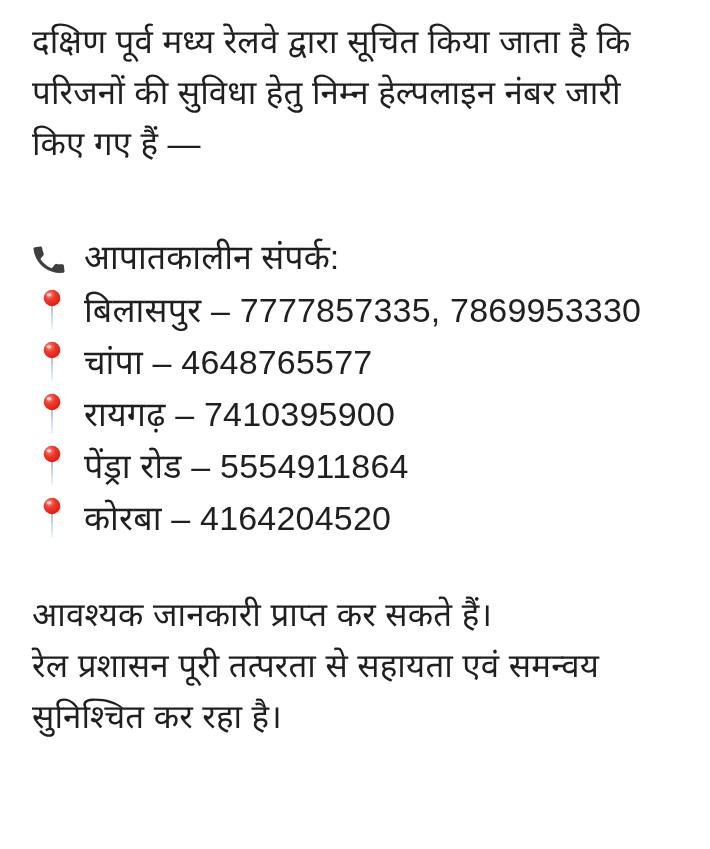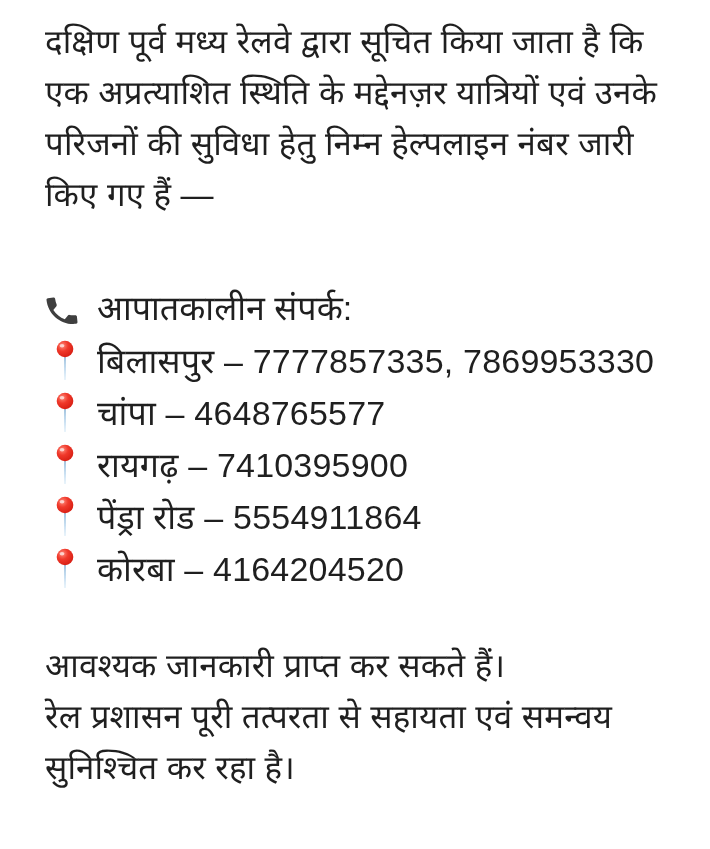--- a/index.html
+++ b/index.html
@@ -5,21 +5,21 @@
   * { margin: 0; padding: 0; box-sizing: border-box; }
   html, body { width: 710px; height: 849px; overflow: hidden; }
   body {
     background: #ffffff;
     font-family: "Liberation Sans", sans-serif;
     color: #1f1f1f;
   }
   .doc {
     width: 710px;
     height: 750px;
-    padding: 16px 30px 0 45px;
+    padding: 16px 30px 0 32px;
   }
   .para { font-size: 33px; line-height: 51px; letter-spacing: 0.2px; }
   .para .line { white-space: nowrap; }
 
   .emergency-heading {
     margin-top: 58px;
     margin-left: -2px;
     display: flex;
     align-items: flex-end;
     gap: 16px;
@@ -73,21 +73,20 @@
       <stop offset="60%" stop-color="#a9cdea"></stop>
       <stop offset="100%" stop-color="#c9e2f4"></stop>
     </linearGradient>
   </defs>
 </svg>
 
 <div class="doc">
 
   <div class="para">
     <div class="line">दक्षिण पूर्व मध्य रेलवे द्वारा सूचित किया जाता है कि</div>
-    <div class="line">एक अप्रत्याशित स्थिति के मद्देनज़र यात्रियों एवं उनके</div>
     <div class="line">परिजनों की सुविधा हेतु निम्न हेल्पलाइन नंबर जारी</div>
     <div class="line">किए गए हैं —</div>
   </div>
 
   <div class="emergency-heading">
     <span class="phone-icon-wrap">
       <svg width="38" height="38" viewBox="0 0 24 24">
         <path fill="#3f3f3f" d="M6.62 10.79c1.44 2.83 3.76 5.14 6.59 6.59l2.2-2.2c.27-.27.67-.36 1.02-.24 1.12.37 2.33.57 3.57.57.55 0 1 .45 1 1V20c0 .55-.45 1-1 1-9.39 0-17-7.61-17-17 0-.55.45-1 1-1h3.5c.55 0 1 .45 1 1 0 1.25.2 2.45.57 3.57.11.35.03.74-.25 1.02l-2.2 2.2z"></path>
       </svg>
     </span>

